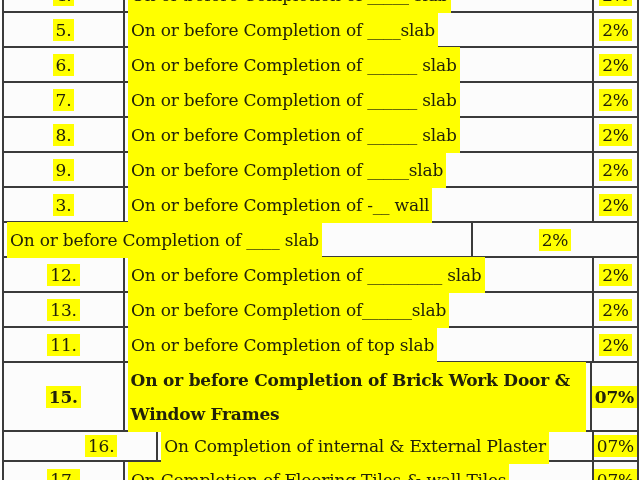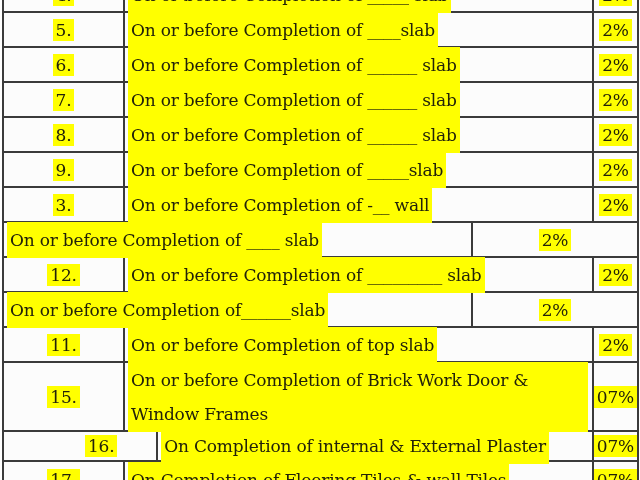--- a/index.html
+++ b/index.html
@@ -26,21 +26,21 @@
     border-right: 2px solid var(--border, #3b3b3b);
   }
   .row {
     display: flex;
     box-sizing: border-box;
     height: 35px;
     border-bottom: 2px solid var(--border, #3b3b3b);
     background: #fcfcfc;
   }
   
-  .row:nth-child(12) { height: 69px; }
+  .row:nth-child(12) { height: 69px; font-weight: bold; }
   .row:nth-child(13) { height: 30px; padding-left: 42px; }
   .row:nth-child(14) { height: 36px; border-bottom: none; }
   .cell {
     box-sizing: border-box;
     display: flex;
     align-items: center;
     font-size: 17px;
     color: var(--ink, #22220a);
     letter-spacing: -0.2px;
   }
@@ -161,20 +161,23 @@
       <span class="hl">12.</span>
     </div>
     <div class="cell cell-desc">
       <span class="hl">On or before Completion of _________ slab</span>
     </div>
     <div class="cell cell-pct">
       <span class="hl">2%</span>
     </div>
   </div>
       <div class="row">
+    <div class="cell cell-num">
+      <span class="hl">13.</span>
+    </div>
     <div class="cell cell-desc">
       <span class="hl">On or before Completion of______slab</span>
     </div>
     <div class="cell cell-pct">
       <span class="hl">2%</span>
     </div>
   </div>
       <div class="row">
     <div class="cell cell-num">
       <span class="hl">11.</span>

